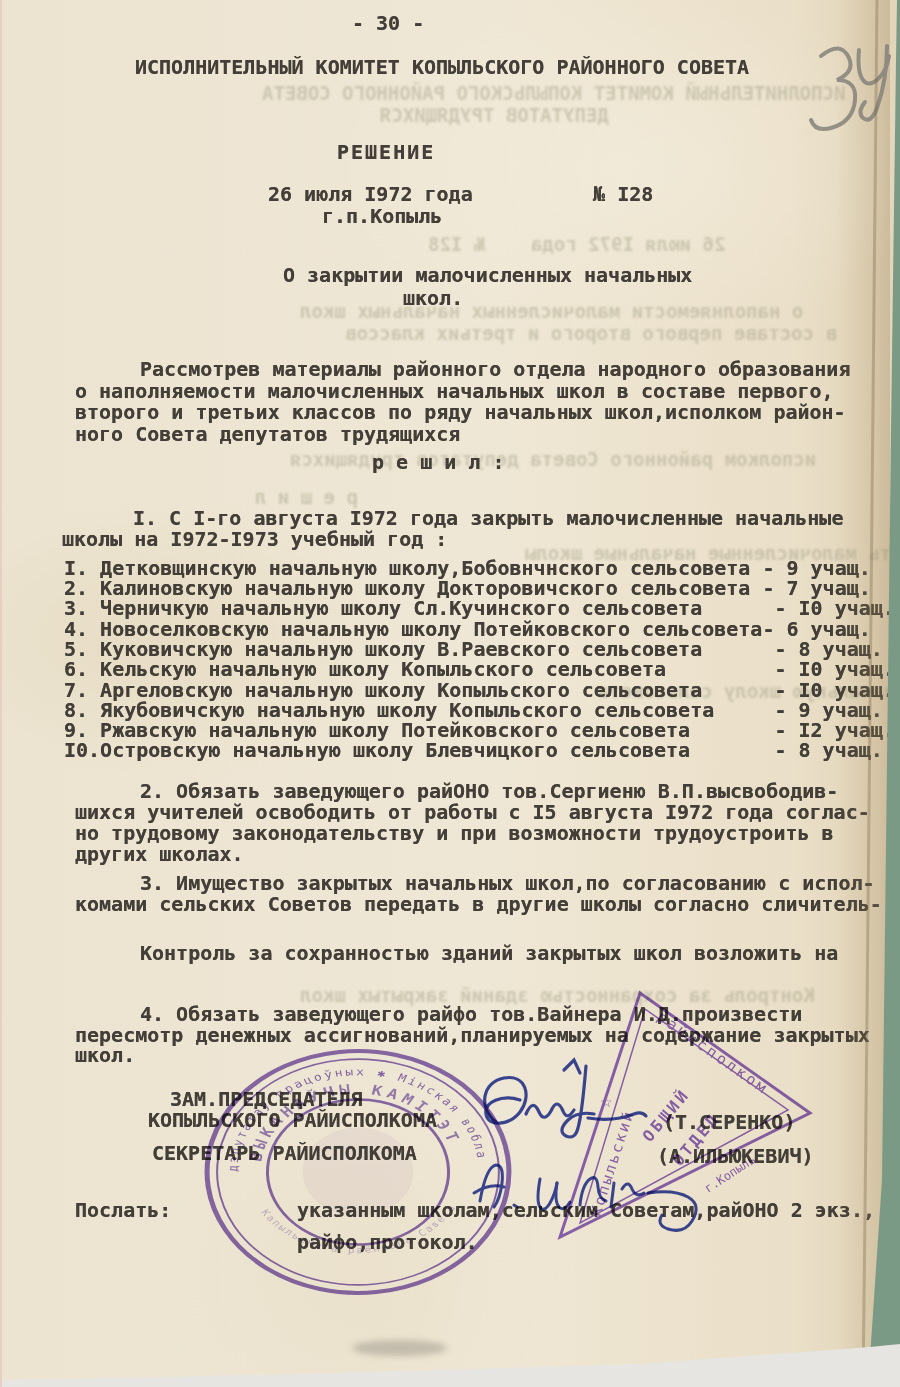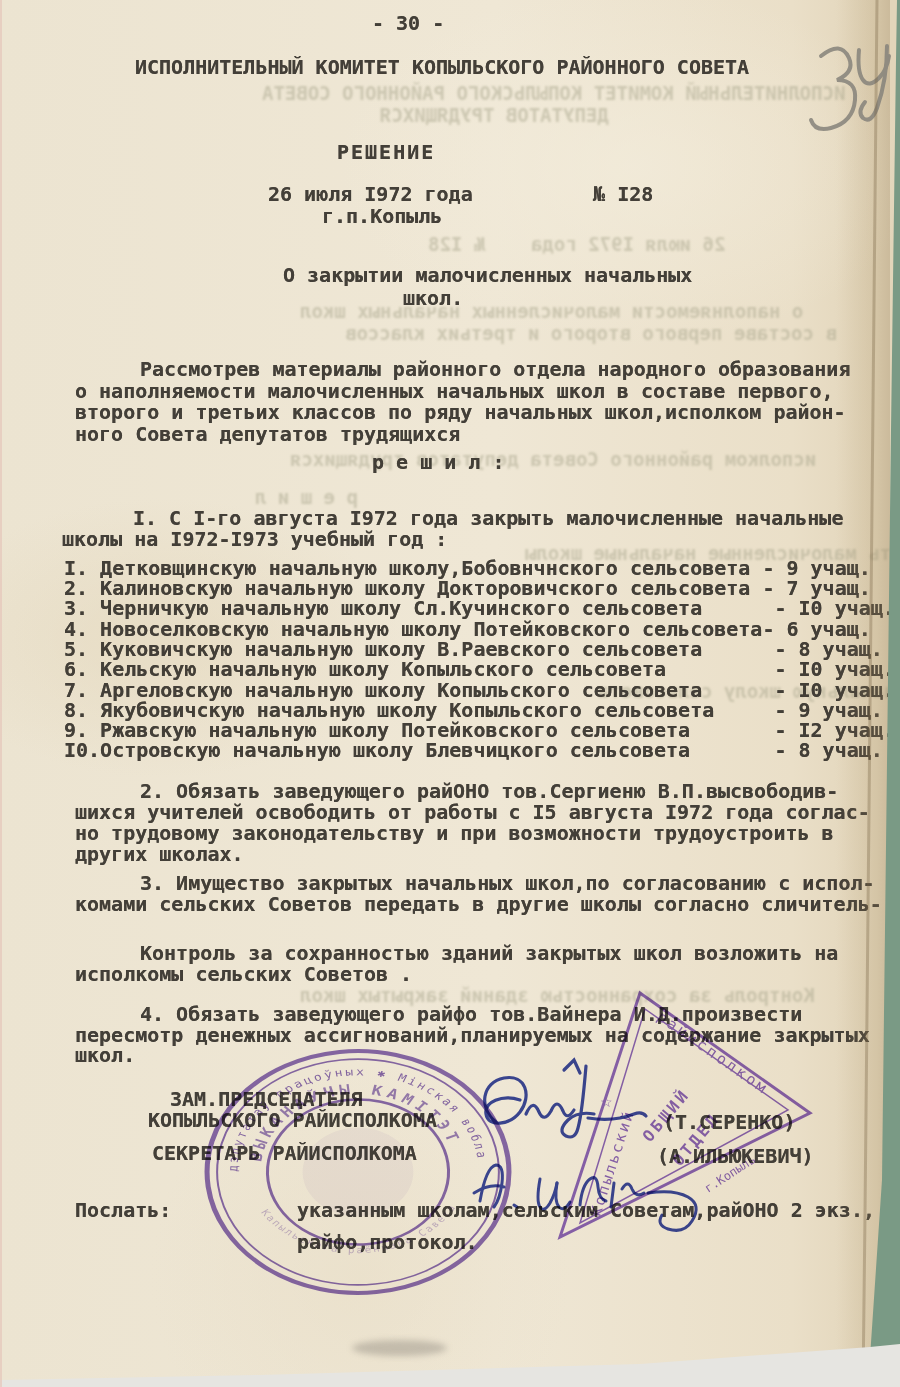--- a/index.html
+++ b/index.html
@@ -35,21 +35,21 @@
   <div class="ghost" style="left:380px;top:104px;">ДЕПУТАТОВ ТРУДЯЩИХСЯ</div>
   <div class="ghost" style="left:428px;top:233px;">26 июля I972 года    № I28</div>
   <div class="ghost" style="left:300px;top:300px;">о наполняемости малочисленных начальных школ</div>
   <div class="ghost" style="left:345px;top:322px;">в составе первого второго и третьих классов</div>
   <div class="ghost" style="left:290px;top:448px;">исполком районного Совета депутатов трудящихся</div>
   <div class="ghost" style="left:255px;top:486px;">р е ш и л</div>
   <div class="ghost" style="left:525px;top:542px;">закрыть малочисленные начальные школы</div>
   <div class="ghost" style="left:598px;top:680px;">начальную школу сельсовета</div>
   <div class="ghost" style="left:300px;top:984px;">Контроль за сохранностью зданий закрытых школ</div>
 
-  <div class="t" style="left:352px;top:12px;margin-left:20px;">- 30 -</div>
+  <div class="t" style="left:352px;top:12px;">- 30 -</div>
 
   <div class="t" style="left:135px;top:56px;text-align:center;">ИСПОЛНИТЕЛЬНЫЙ КОМИТЕТ КОПЫЛЬСКОГО РАЙОННОГО СОВЕТА</div>
 
   <div class="t sp" style="left:337px;top:141px;">РЕШЕНИЕ</div>
   <div class="t" style="left:268px;top:183px;">26 июля I972 года          № I28</div>
   <div class="t" style="left:322px;top:205px;">г.п.Копыль</div>
 
   <div class="t" style="left:283px;top:264px;">О закрытии малочисленных начальных</div>
   <div class="t" style="left:403px;top:287px;">школ.</div>
 
@@ -76,21 +76,20 @@
 
   <div class="t" style="left:140px;top:780px;">2. Обязать заведующего райОНО тов.Сергиеню В.П.высвободив-</div>
   <div class="t" style="left:75px;top:801px;">шихся учителей освободить от работы с I5 августа I972 года соглас-</div>
   <div class="t" style="left:75px;top:822px;">но трудовому законодательству и при возможности трудоустроить в</div>
   <div class="t" style="left:75px;top:843px;">других школах.</div>
 
   <div class="t" style="left:140px;top:872px;">3. Имущество закрытых начальных школ,по согласованию с испол-</div>
   <div class="t" style="left:75px;top:893px;">комами сельских Советов передать в другие школы согласно сличитель-</div>
 
   <div class="t" style="left:140px;top:942px;">Контроль за сохранностью зданий закрытых школ возложить на</div>
-  <div class="t" style="left:75px;top:963px;">исполкомы сельских Советов .</div>
 
   <div class="t" style="left:140px;top:1003px;">4. Обязать заведующего райфо тов.Вайнера И.Д.произвести</div>
   <div class="t" style="left:75px;top:1024px;">пересмотр денежных ассигнований,планируемых на содержание закрытых</div>
   <div class="t" style="left:75px;top:1044px;">школ.</div>
 
   <div class="t" style="left:170px;top:1088px;text-align:right;">ЗАМ.ПРЕДСЕДАТЕЛЯ</div>
   <div class="t" style="left:148px;top:1109px;">КОПЫЛЬСКОГО РАЙИСПОЛКОМА</div>
   <div class="t" style="left:663px;top:1111px;">(Т.СЕРЕНКО)</div>
   <div class="t" style="left:152px;top:1142px;">СЕКРЕТАРЬ РАЙИСПОЛКОМА</div>
   <div class="t" style="left:657px;top:1145px;">(А.ИЛЬЮКЕВИЧ)</div>

